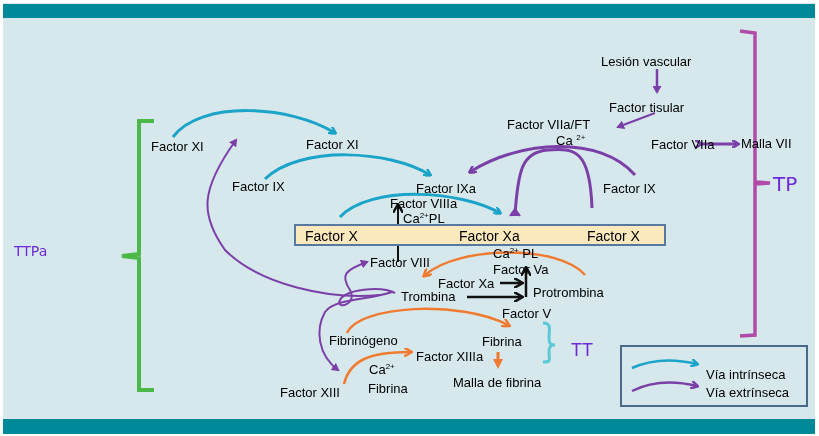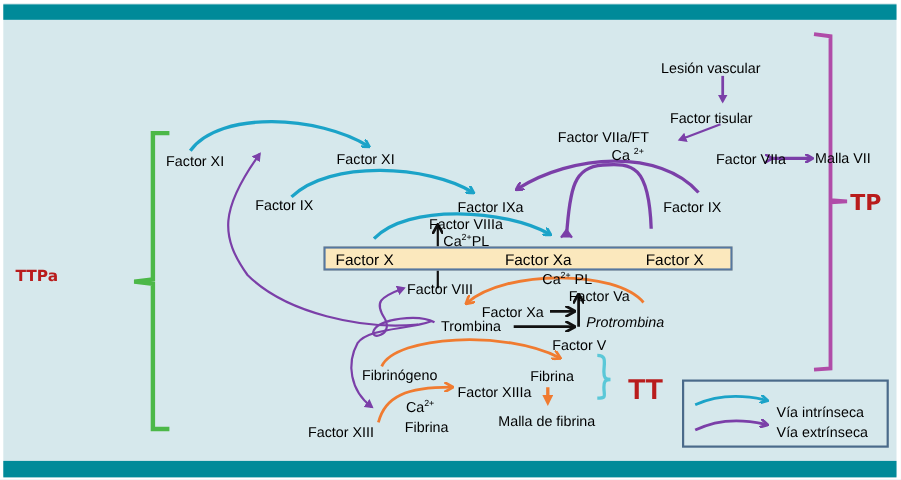--- a/index.html
+++ b/index.html
@@ -4,21 +4,21 @@
 <style>
   html, body { margin: 0; padding: 0; }
   body { width: 819px; height: 436px; background: #ffffff; position: relative; overflow: hidden;
          font-family: "Liberation Sans", sans-serif; }
   .frame { position: absolute; left: 3px; top: 3px; width: 812px; height: 430px; background: #d6e8ec; }
   .band-top { position: absolute; left: 3px; top: 4px; width: 812px; height: 14px; background: #008a99; }
   .band-bottom { position: absolute; left: 3px; top: 419px; width: 812px; height: 15px; background: #008a99; }
   svg.diagram { position: absolute; left: 0; top: 0; width: 819px; height: 436px; }
   .lbl { position: absolute; font-size: 13px; color: #000000; white-space: nowrap; line-height: 1; }
   .lbl sup { font-size: 8px; }
-  .big { position: absolute; font-weight: bold; color: #b91c1c; line-height: 1; font-family: "DejaVu Sans", sans-serif; }
+  .big { position: absolute; font-weight: normal; color: #6d28d9; line-height: 1; font-family: "DejaVu Sans", sans-serif; }
   .xbox { position: absolute; left: 294px; top: 224px; width: 372px; height: 22px; background: #fbe8bd;
           border: 2px solid #5577a0; box-sizing: border-box; }
   .legend { position: absolute; left: 620px; top: 345px; width: 188px; height: 62px;
             border: 2px solid #4a6a8a; box-sizing: border-box; }
 </style>
 </head>
 <body>
 
 <div class="frame"></div>
 <div class="band-top"></div>
@@ -79,21 +79,21 @@
 
   <path d="M632,368 C650,360 672,358 697,364" fill="none" stroke="#1ba3c8" stroke-width="2.5" marker-end="url(#mBlue)"></path>
   <path d="M632,391 C650,382 672,380 697,386" fill="none" stroke="#7b3fa8" stroke-width="2.5" marker-end="url(#mPurpleOpen)"></path>
 </svg>
 
 <div class="xbox"></div>
 <div class="legend"></div>
 
 <div class="big" style="left:14px;top:244px;font-size:14px;">TTPa</div>
 <div class="big" style="left:773px;top:174px;font-size:20px;">TP</div>
-<div class="big" style="left:571px;top:341px;font-size:26px;font-family:'Liberation Sans',sans-serif;">TT</div>
+<div class="big" style="left:571px;top:341px;font-size:18px;font-family:'Liberation Sans',sans-serif;">TT</div>
 
 <div class="lbl" style="left:601px;top:55px;">Lesión vascular</div>
 <div class="lbl" style="left:609px;top:101px;">Factor tisular</div>
 <div class="lbl" style="left:507px;top:118px;">Factor VIIa/FT</div>
 <div class="lbl" style="left:556px;top:134px;"><span>Ca </span><sup>2+</sup></div>
 <div class="lbl" style="left:624px;top:138px;margin-left:27px;">Factor VIIa</div>
 <div class="lbl" style="left:741px;top:137px;">Malla VII</div>
 <div class="lbl" style="left:603px;top:182px;">Factor IX</div>
 
 <div class="lbl" style="left:151px;top:140px;">Factor XI</div>
@@ -102,24 +102,24 @@
 <div class="lbl" style="left:416px;top:182px;">Factor IXa</div>
 <div class="lbl" style="left:390px;top:197px;">Factor VIIIa</div>
 <div class="lbl" style="left:403px;top:212px;"><span>Ca</span><sup>2+</sup><span>PL</span></div>
 
 <div class="lbl" style="left:305px;top:229px;font-size:14px;">Factor X</div>
 <div class="lbl" style="left:459px;top:229px;font-size:14px;">Factor Xa</div>
 <div class="lbl" style="left:587px;top:229px;font-size:14px;">Factor X</div>
 
 <div class="lbl" style="left:370px;top:256px;">Factor VIII</div>
 <div class="lbl" style="left:493px;top:247px;"><span>Ca</span><sup>2+</sup><span> PL</span></div>
-<div class="lbl" style="left:493px;top:263px;margin-left:24px;">Factor Va</div>
+<div class="lbl" style="left:493px;top:263px;">Factor Va</div>
 <div class="lbl" style="left:438px;top:277px;">Factor Xa</div>
 <div class="lbl" style="left:401px;top:290px;">Trombina</div>
-<div class="lbl" style="left:533px;top:286px;font-style:italic;">Protrombina</div>
+<div class="lbl" style="left:533px;top:286px;">Protrombina</div>
 <div class="lbl" style="left:502px;top:307px;">Factor V</div>
 <div class="lbl" style="left:329px;top:334px;">Fibrinógeno</div>
 <div class="lbl" style="left:482px;top:335px;">Fibrina</div>
 <div class="lbl" style="left:416px;top:350px;">Factor XIIIa</div>
 <div class="lbl" style="left:453px;top:376px;">Malla de fibrina</div>
 <div class="lbl" style="left:369px;top:363px;"><span>Ca</span><sup>2+</sup></div>
 <div class="lbl" style="left:368px;top:382px;">Fibrina</div>
 <div class="lbl" style="left:280px;top:386px;">Factor XIII</div>
 
 <div class="lbl" style="left:706px;top:368px;">Vía intrínseca</div>

